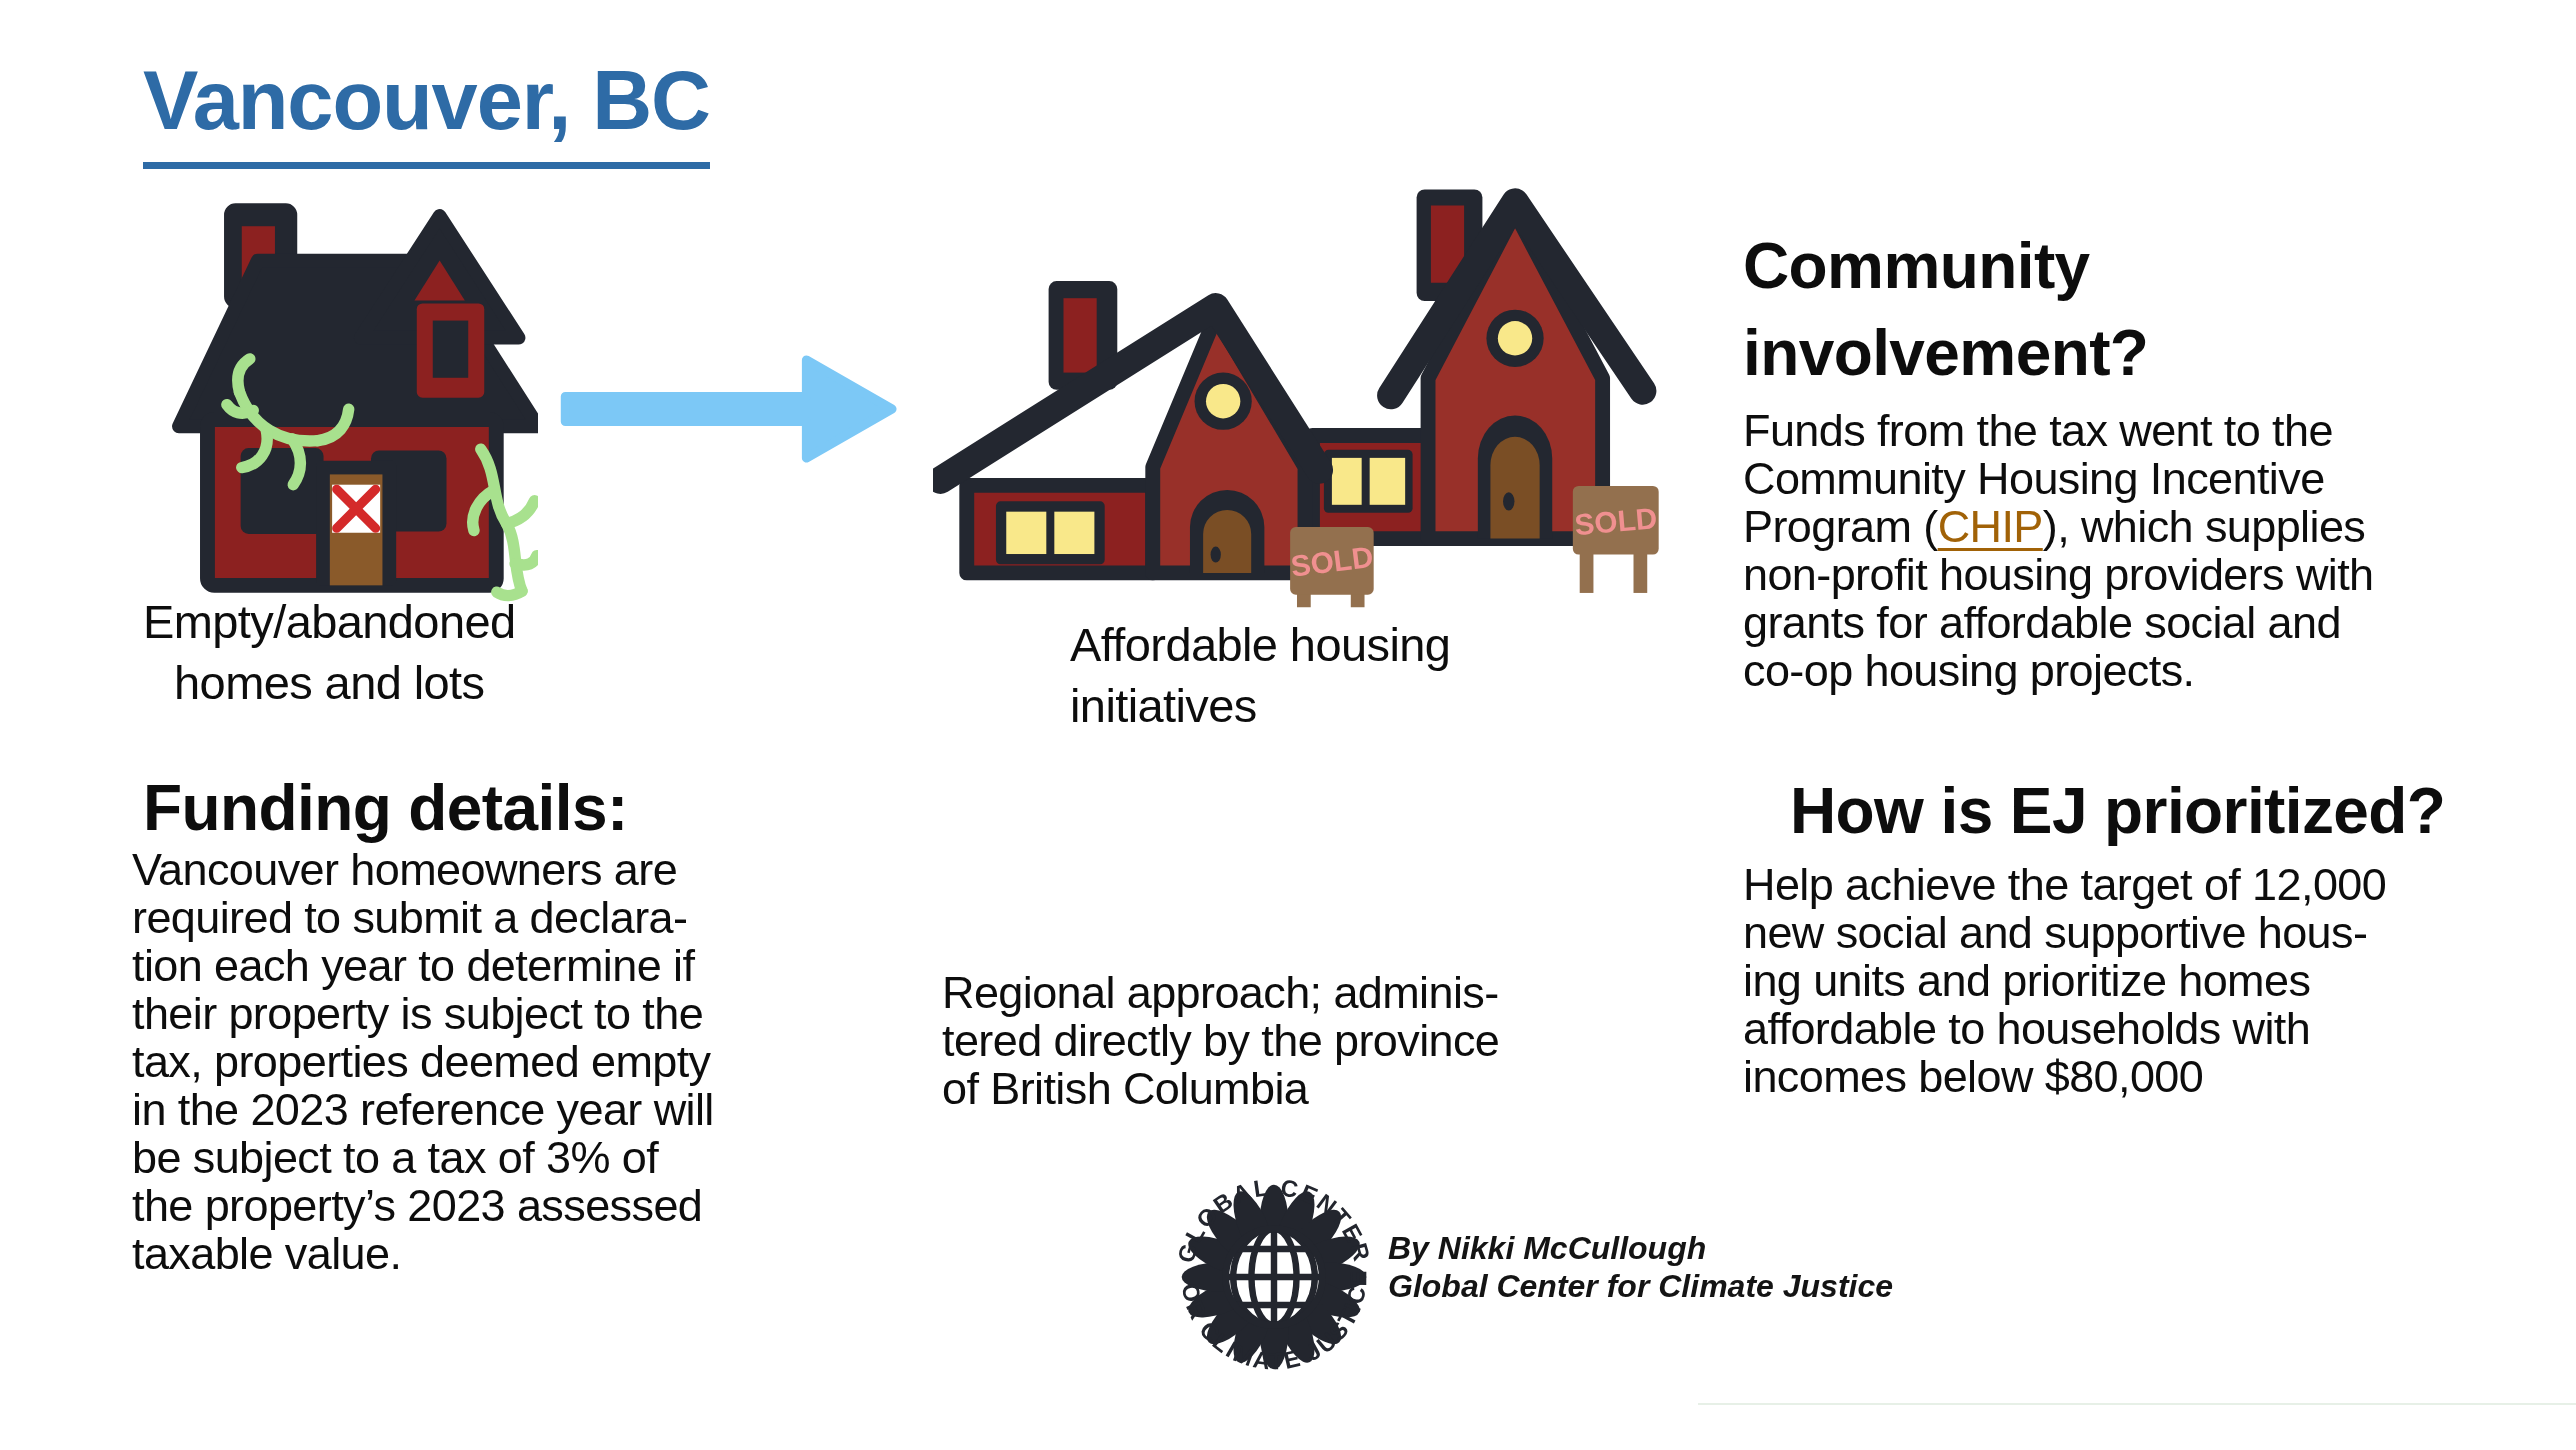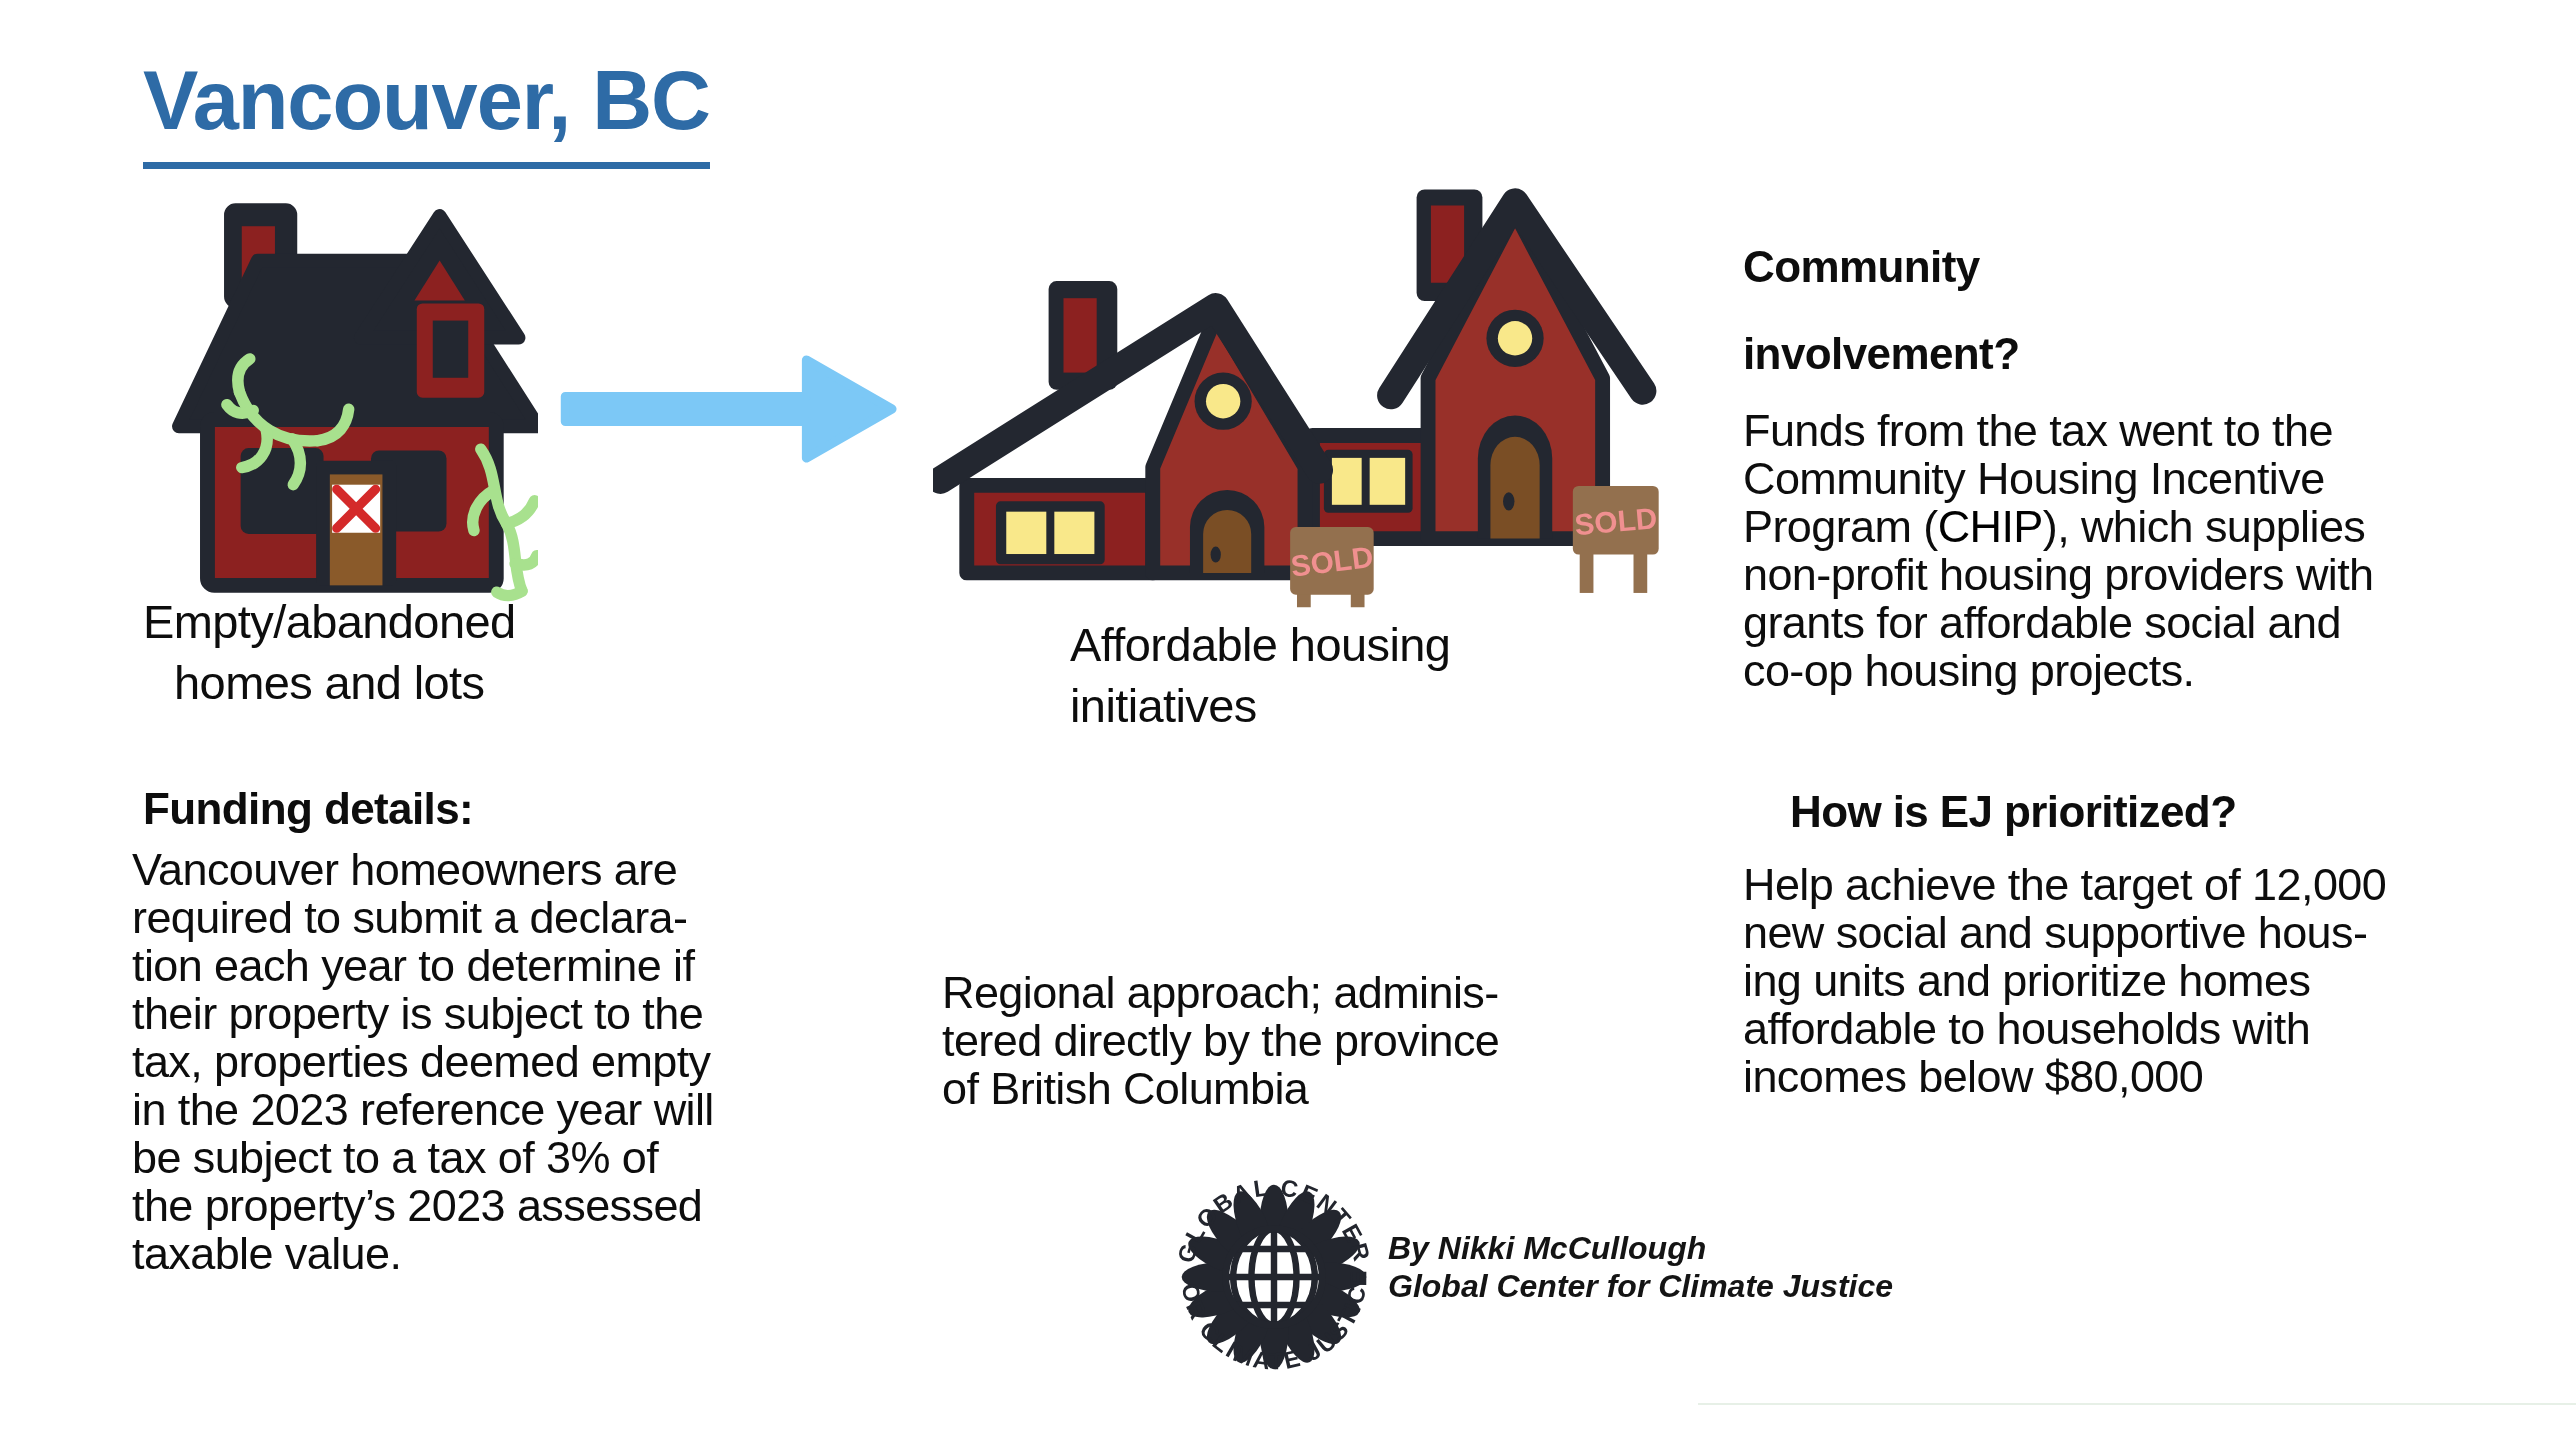--- a/index.html
+++ b/index.html
@@ -8,33 +8,33 @@
     font-family:"Liberation Sans",sans-serif;color:#111111;
   }
   .abs{position:absolute;}
   .pre{white-space:pre-line;}
   .page-title{
     left:143px;top:55px;font-size:83px;font-weight:700;letter-spacing:-1.1px;
     color:#2e6ba6;display:inline-block;padding-bottom:16px;border-bottom:7.4px solid #2e6ba6;
     line-height:1.1;
   }
   .caption{font-size:47px;font-weight:500;line-height:61px;letter-spacing:-0.6px;color:#0d0d0d;}
-  .heading{font-size:44px;font-weight:700;line-height:87px;letter-spacing:-0.6px;color:#0d0d0d;}
+  .heading{font-size:64px;font-weight:700;line-height:87px;letter-spacing:-0.6px;color:#0d0d0d;}
   .bodytext{font-size:45px;font-weight:400;line-height:48px;letter-spacing:-0.6px;color:#0d0d0d;}
   .left-caption{left:143px;top:591px;text-align:center;}
   .funding-heading{left:143px;top:765px;}
   .funding-body{left:132px;top:846px;width:801px;}
   .mid-caption{left:1070px;top:614px;}
   .admin-heading{left:942px;top:778px;}
   .admin-body{left:942px;top:969px;width:779px;}
   .community-heading{left:1743px;top:223px;}
   .community-body{left:1743px;top:359px;width:819px;}
   .ej-heading{left:1790px;top:768px;}
   .ej-body{left:1743px;top:861px;width:819px;}
-  .chip-link{color:#000000;text-decoration-thickness:3.4px;text-underline-offset:5.7px;cursor:pointer;}
+  .chip-link{color:#a16207;text-decoration:underline;text-decoration-thickness:3.4px;text-underline-offset:5.7px;cursor:pointer;}
   .byline{left:1388px;top:1229px;font-size:32px;font-style:italic;font-weight:600;line-height:38px;color:#141414;}
   .divider{left:1698px;top:1403px;width:878px;height:1.7px;background:#e7f0e7;}
   svg text{font-family:"Liberation Sans",sans-serif;}
 </style>
 </head>
 <body>
 
 <div id="canvas">
 
   <div class="abs page-title">Vancouver, BC</div>

